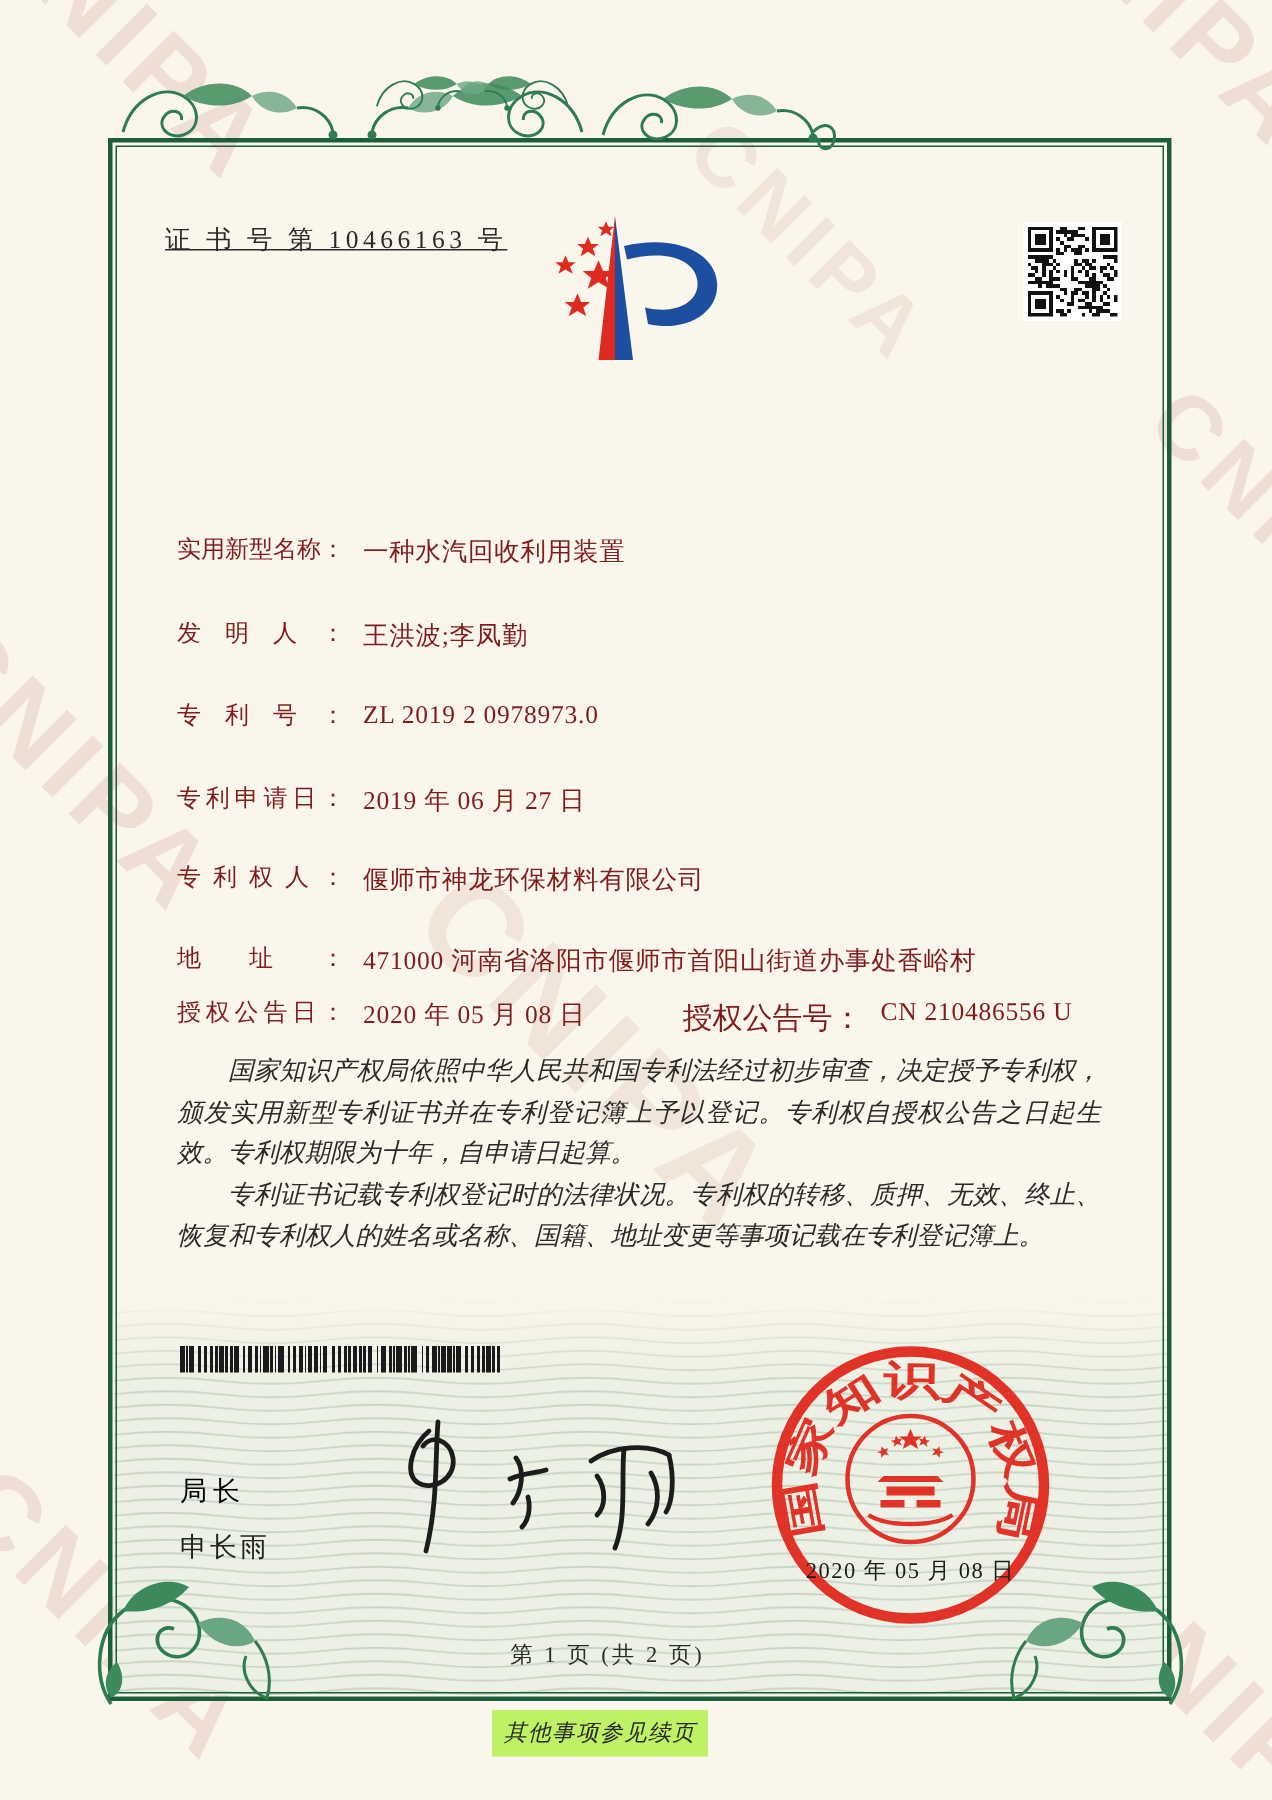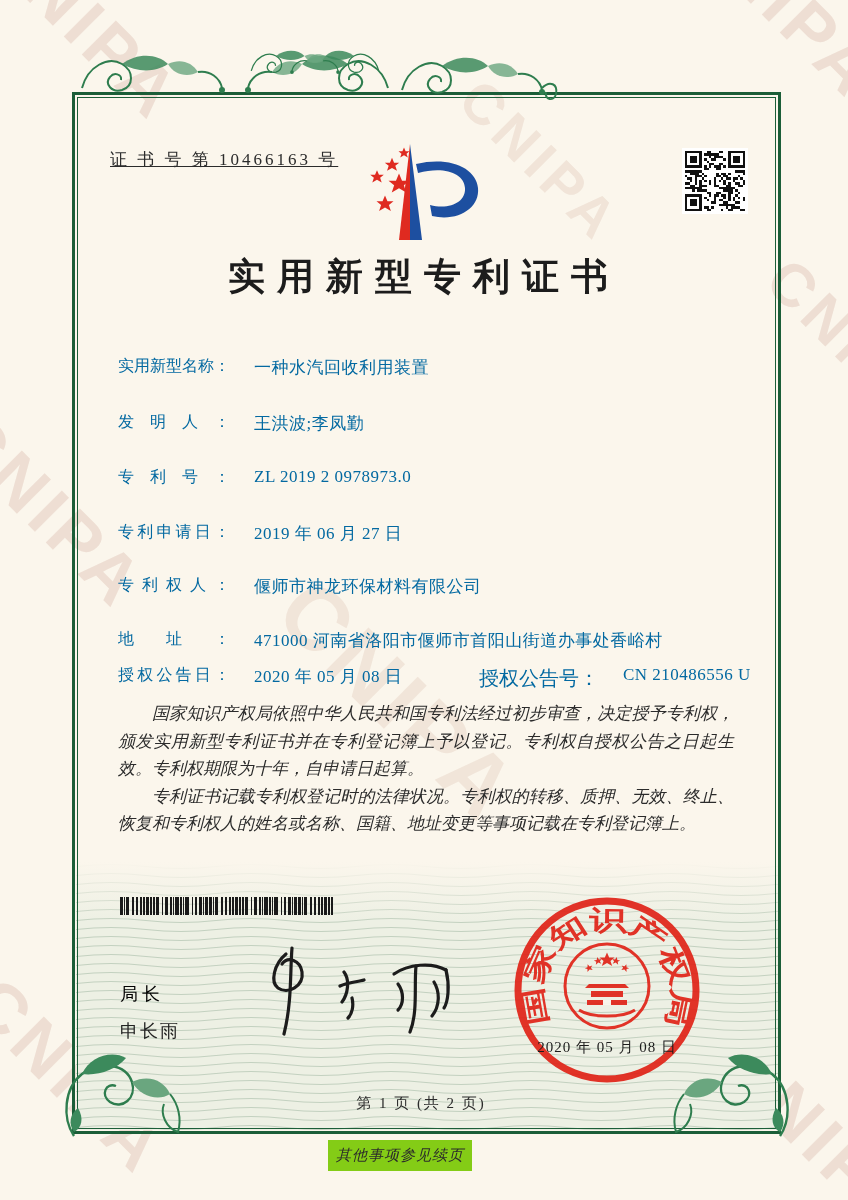--- a/index.html
+++ b/index.html
@@ -35,21 +35,21 @@
   
   .cert-no { position:absolute; left:110px; top:148px; font-size:17px; color:#2b2b2b;
              letter-spacing:3px; z-index:5;text-decoration:underline; }
   .logo { position:absolute; left:358px; top:142px; z-index:5; }
   .qr { position:absolute; left:682px; top:148px; width:66px; height:66px; background:#fff;
         padding:3px; z-index:5; }
   .title { position:absolute; left:0; top:252px; width:848px; text-align:center;
            font-size:37px; font-weight:bold; letter-spacing:12px; color:#1c1c1c; z-index:5; }
 
   
-  .frow { position:absolute; left:118px; display:flex; font-size:17px; color:#0369a1; z-index:5;gap:12px; }
+  .frow { position:absolute; left:118px; display:flex; font-size:17px; color:#7f1d1d; z-index:5; }
   .flabel { display:inline-block; width:112px; font-size:16px; text-align:justify;
             text-align-last:justify; flex:none; }
   .fvalue { margin-left:12px; letter-spacing:0.5px; }
   .r1 { top:356px; } .r2 { top:412px; } .r3 { top:467px; }
   .r4 { top:522px;justify-content:center; } .r5 { top:575px; } .r6 { top:629px; } .r7 { top:665px;justify-content:center; }
   .gdate { width:205px; margin-left:12px; }
   .glabel2 { display:inline-block; font-size:20px; margin-left:8px; }
 
   
   .legal { position:absolute; left:118px; top:700px; width:616px; font-size:17px;
@@ -57,23 +57,23 @@
   .legal p { text-indent:2em; }
 
   
   .barcode { position:absolute; left:120px; top:897px; z-index:5; }
   .signer-title { position:absolute; left:120px; top:966px; font-size:18px; letter-spacing:4px;
                   color:#000000; z-index:5;margin-top:16px; }
   .signer-name  { position:absolute; left:120px; top:1003px; font-size:18px; letter-spacing:2px;
                   color:#222; z-index:5;margin-top:16px; }
   .signature { position:absolute; left:248px; top:942px; z-index:6; }
   .seal { position:absolute; left:505px; top:888px; z-index:6; }
-  .page-no { position:absolute; left:16px; top:1094px; width:810px; text-align:center;
+  .page-no { position:absolute; left:0; top:1094px; width:810px; text-align:center;
              font-size:15px; color:#2b2b2b; letter-spacing:2px; z-index:5; }
-  .note-box { position:absolute; left:328px; top:1140px; width:144px; background:#84cc16;
+  .note-box { position:absolute; left:328px; top:1140px; width:144px; background:#bef264;
               text-align:center; font-size:15px; font-style:italic; color:#2b2b2b;
               padding:6px 2px; z-index:5; letter-spacing:1px; }
 </style>
 </head>
 <body>
 
 <div class="page">
 
   <div class="wm wm1">CNIPA</div>
   <div class="wm wm2">CNIPA</div>
@@ -344,21 +344,20 @@
       <rect x="1" y="1" width="5" height="5" fill="#fff"></rect>
       <rect x="2" y="2" width="3" height="3" fill="#111"></rect>
       <rect x="18" y="0" width="7" height="7" fill="#111"></rect>
       <rect x="19" y="1" width="5" height="5" fill="#fff"></rect>
       <rect x="20" y="2" width="3" height="3" fill="#111"></rect>
       <rect x="0" y="18" width="7" height="7" fill="#111"></rect>
       <rect x="1" y="19" width="5" height="5" fill="#fff"></rect>
       <rect x="2" y="20" width="3" height="3" fill="#111"></rect>
     </svg>
 
-  <div class="title">实用新型专利证书</div>
 
   <div class="frow r1">
     <span class="flabel">实用新型名称：</span>
     <span class="fvalue">一种水汽回收利用装置</span>
   </div>
   <div class="frow r2">
     <span class="flabel">发明人：</span>
     <span class="fvalue">王洪波;李凤勤</span>
   </div>
   <div class="frow r3">

